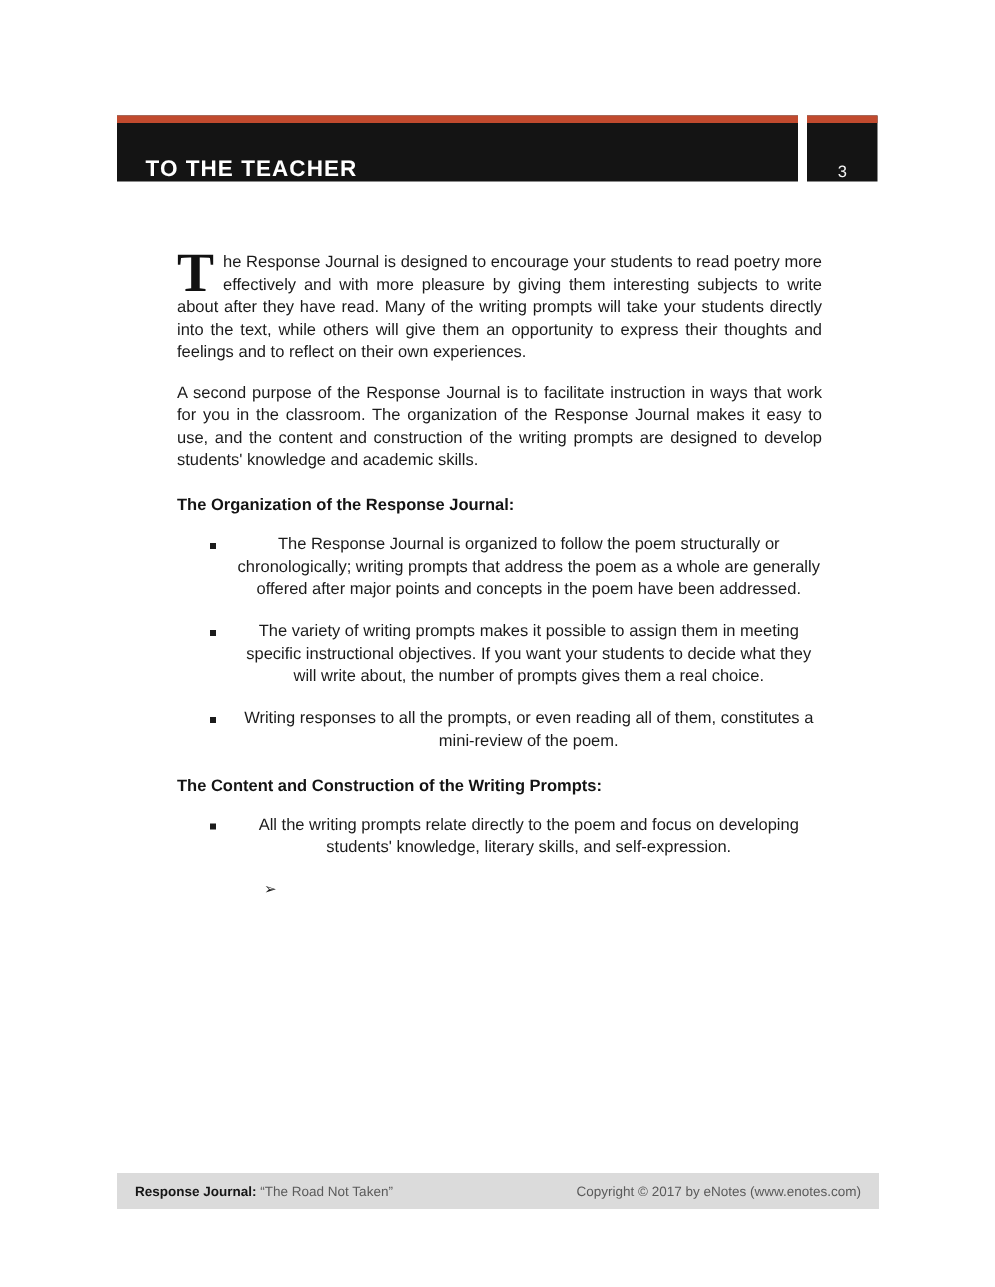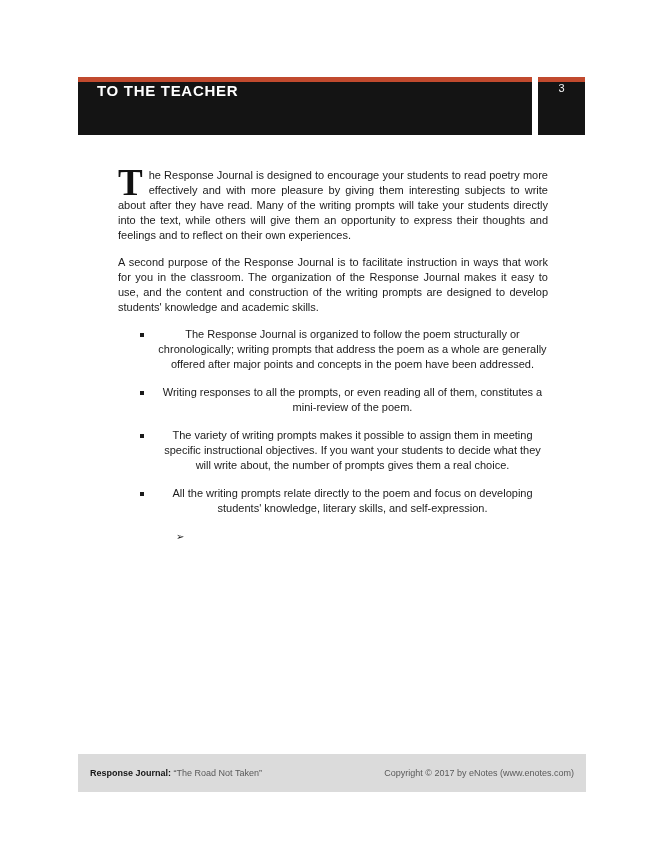--- a/index.html
+++ b/index.html
@@ -13,22 +13,22 @@
   }
 
   
   .topbar {
     position: absolute; left: 78px; top: 77px; width: 507px;
     display: flex; gap: 6px;
   }
   .bar-seg {
     background: var(--bar_black, #141414);
     border-top: 5px solid var(--accent_red, #C14A2E);
-    height: 58px;
-    display: flex; align-items: flex-start;
+    height: 44px;
+    display: flex; align-items: flex-end;
   }
   .bar-main { flex: 1 1 auto; padding-left: 19px; }
   .bar-title {
     color: #ffffff; font-weight: bold; font-size: 15px;
     letter-spacing: 0.7px;
   }
   .bar-page { width: 47px; justify-content: center; }
   .bar-page span { color: #f4f4f4; font-size: 11px; }
 
   
@@ -60,21 +60,21 @@
   }
   .bullet-item.sub { padding-left: 58px; margin-bottom: 13px; }
   .arrow-marker {
     flex: none; font-family: "DejaVu Sans", sans-serif;
     font-size: 10px; line-height: 15px; margin-right: 8px;
     color: #1b1b1b;
   }
 
   
   .footbar {
-    position: absolute; left: 78px; top: 754px; width: 508px; height: 38px;
+    position: absolute; left: 78px; top: 782px; width: 508px; height: 24px;
     background: var(--footer_gray, #DBDBDB);
     display: flex; align-items: center; justify-content: space-between;
     padding: 0 12px;
     font-size: 9px; color: var(--footer_text, #5a5a5a);
   }
   .foot-left .lbl { font-weight: bold; color: #161616; }
   .foot-left .ttl { color: #5a5a5a; }
 </style>
 </head>
 <body>
@@ -89,36 +89,38 @@
 </header>
 
 <main class="content">
 
   <p class="para">
     <span class="dropcap">T</span><span>he Response Journal is designed to encourage your students to read poetry more effectively and with more pleasure by giving them interesting subjects to write about after they have read. Many of the writing prompts will take your students directly into the text, while others will give them an opportunity to express their thoughts and feelings and to reflect on their own experiences.</span>
   </p>
 
   <p class="para">A second purpose of the Response Journal is to facilitate instruction in ways that work for you in the classroom. The organization of the Response Journal makes it easy to use, and the content and construction of the writing prompts are designed to develop students' knowledge and academic skills.</p>
 
+  <h3 class="subhead">The Organization of the Response Journal:</h3>
 
   <div>
     <div class="bullet-item">
       <span class="sq-marker"></span>
       <span>The Response Journal is organized to follow the poem structurally or chronologically; writing prompts that address the poem as a whole are generally offered after major points and concepts in the poem have been addressed.</span>
     </div>
     <div class="bullet-item">
       <span class="sq-marker"></span>
-      <span>Writing responses to all the prompts, or even reading all of them, constitutes a mini-review of the poem.</span>
+      <span>The variety of writing prompts makes it possible to assign them in meeting specific instructional objectives. If you want your students to decide what they will write about, the number of prompts gives them a real choice.</span>
     </div>
     <div class="bullet-item">
       <span class="sq-marker"></span>
-      <span>The variety of writing prompts makes it possible to assign them in meeting specific instructional objectives. If you want your students to decide what they will write about, the number of prompts gives them a real choice.</span>
+      <span>Writing responses to all the prompts, or even reading all of them, constitutes a mini-review of the poem.</span>
     </div>
   </div>
 
+  <h3 class="subhead">The Content and Construction of the Writing Prompts:</h3>
 
   <div>
     <div class="bullet-item">
       <span class="sq-marker"></span>
       <span>All the writing prompts relate directly to the poem and focus on developing students' knowledge, literary skills, and self-expression.</span>
     </div>
     <div class="bullet-item sub">
       <span class="arrow-marker">➢</span>
     </div>
   </div>

